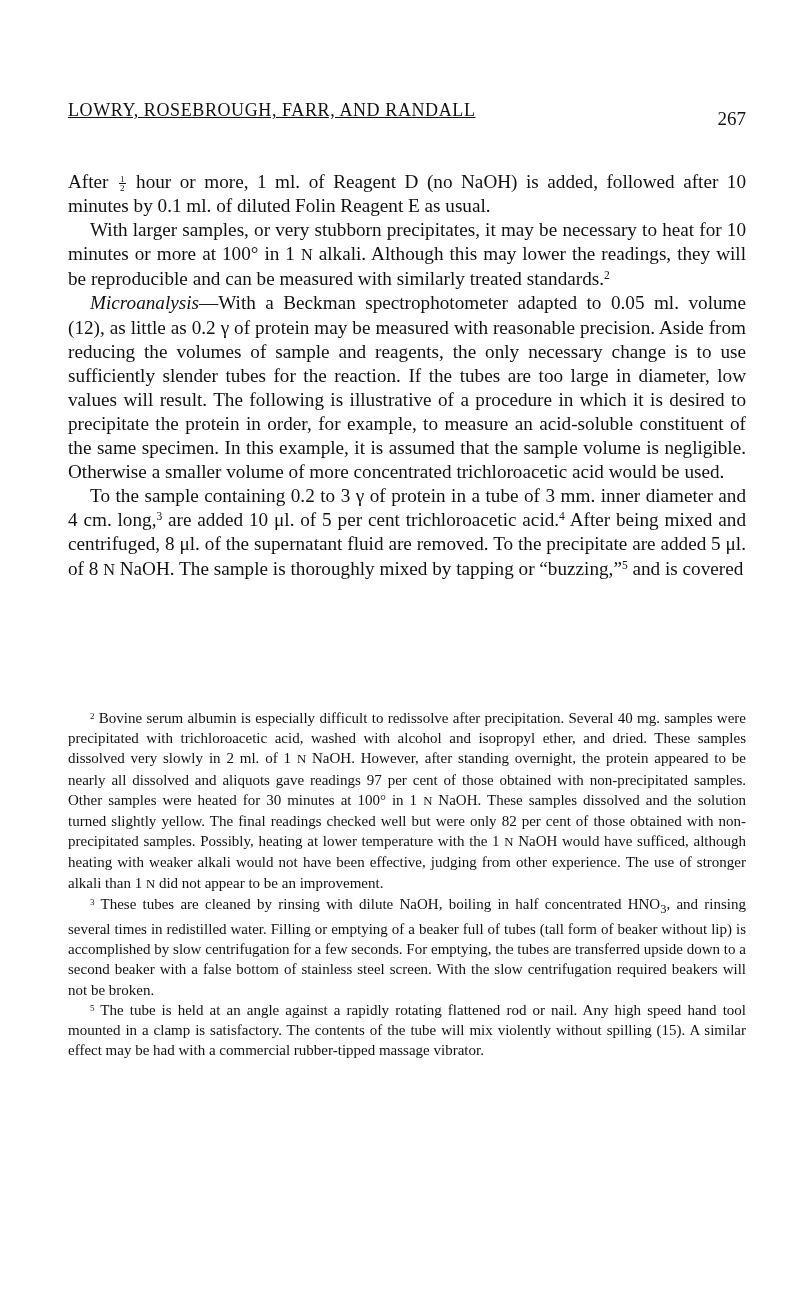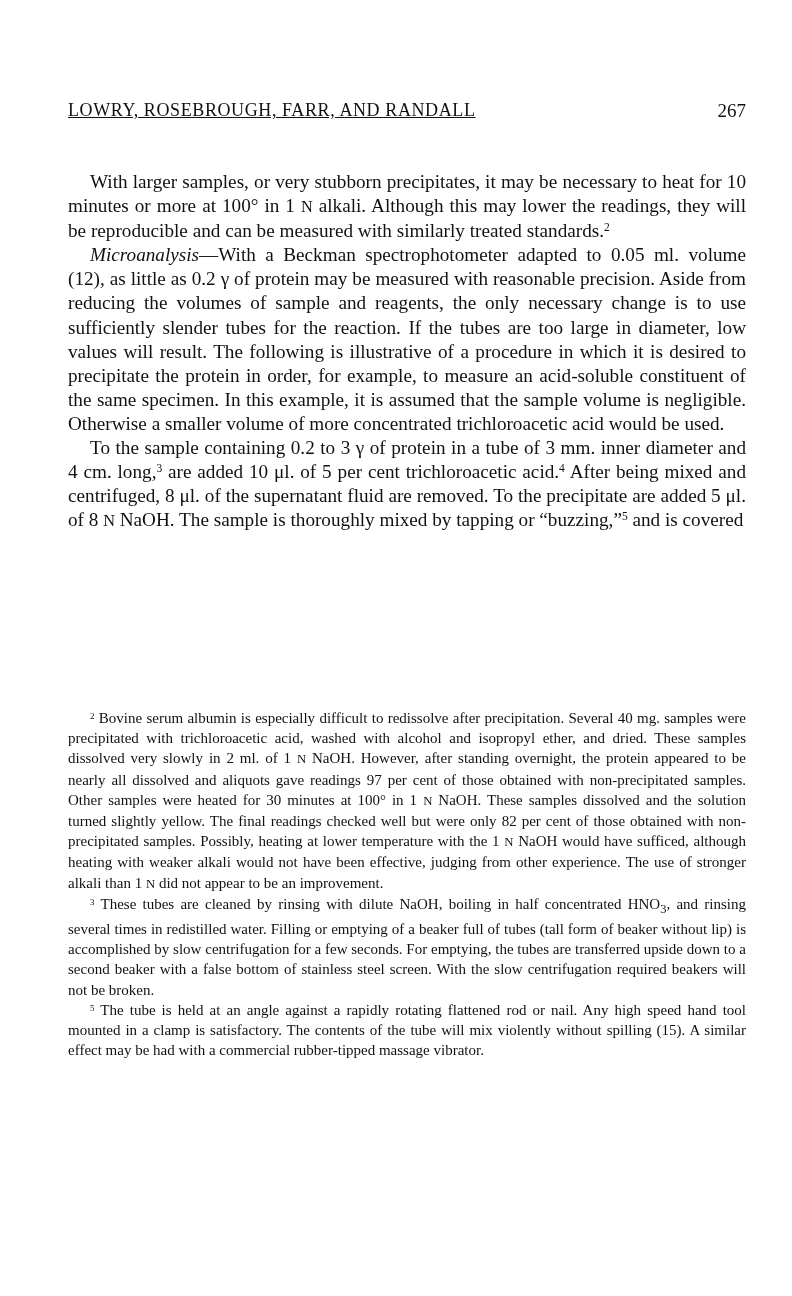--- a/index.html
+++ b/index.html
@@ -1,20 +1,20 @@
 <!DOCTYPE html>
 <html><head>
 <meta charset="utf-8">
 <style>
   html, body { margin: 0; padding: 0; background: #ffffff; }
   body { width: 792px; height: 1296px; position: relative; overflow: hidden; color: #111; }
   .page { position: absolute; left: 68px; top: 0; width: 678px; font-family: "Liberation Serif", "DejaVu Serif", serif; }
   .header { position: absolute; top: 96px; left: 0; width: 678px; height: 24px; }
   .running-head { position: absolute; left: 0; right: 0; text-align: left; font-size: 18px; letter-spacing: 0.6px; font-variant: small-caps; top: 4px; text-decoration: underline; }
-  .page-number { position: absolute; right: 0; top: 4px; font-size: 19px; }
+  .page-number { position: absolute; right: 0; top: 12px; font-size: 19px; }
   .body-text { position: absolute; top: 170px; left: 0; width: 678px; font-size: 19.2px; line-height: 24.1px; text-align: justify; }
   .body-text p { margin: 0; }
   .body-text p.indent { text-indent: 22px; }
   .footnotes { position: absolute; top: 708px; left: 0; width: 678px; font-size: 15px; line-height: 20.2px; text-align: justify; }
   .footnotes p { margin: 0; text-indent: 22px; }
   sup { font-size: 0.6em; line-height: 0; vertical-align: 0.5em; }
   .sc { font-variant: small-caps; font-size: 0.85em; }
   em { }
   .frac { display: inline-block; vertical-align: middle; font-size: 9px; line-height: 8px; text-align: center; margin: 0 2px; }
   .frac span { display: block; }
@@ -24,20 +24,21 @@
 <body>
 
 <div class="page">
 
   <div class="header">
     <div class="running-head">LOWRY, ROSEBROUGH, FARR, AND RANDALL</div>
     <div class="page-number">267</div>
   </div>
 
   <div class="body-text">
+    <p><span>After</span> <span class="frac"><span class="num">1</span><span class="den">2</span></span> <span>hour or more, 1 ml. of Reagent D (no NaOH) is added, followed after 10 minutes by 0.1 ml. of diluted Folin Reagent E as usual.</span></p>
 
     <p class="indent"><span>With larger samples, or very stubborn precipitates, it may be necessary to heat for 10 minutes or more at 100° in 1</span> <span class="sc">N</span> <span>alkali.  Although this may lower the readings, they will be reproducible and can be measured with similarly treated standards.</span><sup>2</sup></p>
 
     <p class="indent"><em>Microanalysis</em><span>—With a Beckman spectrophotometer adapted to 0.05 ml. volume (12), as little as 0.2 γ of protein may be measured with reasonable precision.  Aside from reducing the volumes of sample and reagents, the only necessary change is to use sufficiently slender tubes for the reaction.  If the tubes are too large in diameter, low values will result. The following is illustrative of a procedure in which it is desired to precipitate the protein in order, for example, to measure an acid-soluble constituent of the same specimen.  In this example, it is assumed that the sample volume is negligible.  Otherwise a smaller volume of more concentrated trichloroacetic acid would be used.</span></p>
 
     <p class="indent"><span>To the sample containing 0.2 to 3 γ of protein in a tube of 3 mm. inner diameter and 4 cm. long,</span><sup>3</sup><span> are added 10 μl. of 5 per cent trichloroacetic acid.</span><sup>4</sup><span>  After being mixed and centrifuged, 8 μl. of the supernatant fluid are removed.  To the precipitate are added 5 μl. of 8</span> <span class="sc">N</span> <span>NaOH.  The sample is thoroughly mixed by tapping or “buzzing,”</span><sup>5</sup><span> and is covered</span></p>
   </div>
 
   <div class="footnotes">
     <p><sup>2</sup> <span>Bovine serum albumin is especially difficult to redissolve after precipitation. Several 40 mg. samples were precipitated with trichloroacetic acid, washed with alcohol and isopropyl ether, and dried.  These samples dissolved very slowly in 2 ml. of 1</span> <span class="sc">N</span> <span>NaOH.  However, after standing overnight, the protein appeared to be nearly all dissolved and aliquots gave readings 97 per cent of those obtained with non-precipitated samples.  Other samples were heated for 30 minutes at 100° in 1</span> <span class="sc">N</span> <span>NaOH.  These samples dissolved and the solution turned slightly yellow.  The final readings checked well but were only 82 per cent of those obtained with non-precipitated samples.  Possibly, heating at lower temperature with the 1</span> <span class="sc">N</span> <span>NaOH would have sufficed, although heating with weaker alkali would not have been effective, judging from other experience.  The use of stronger alkali than 1</span> <span class="sc">N</span> <span>did not appear to be an improvement.</span></p>

